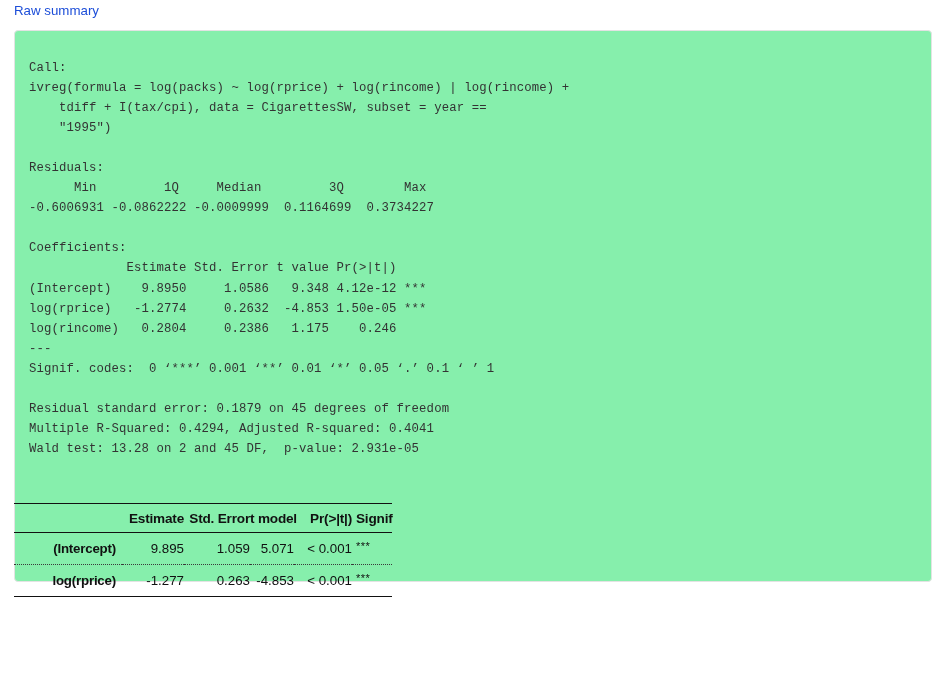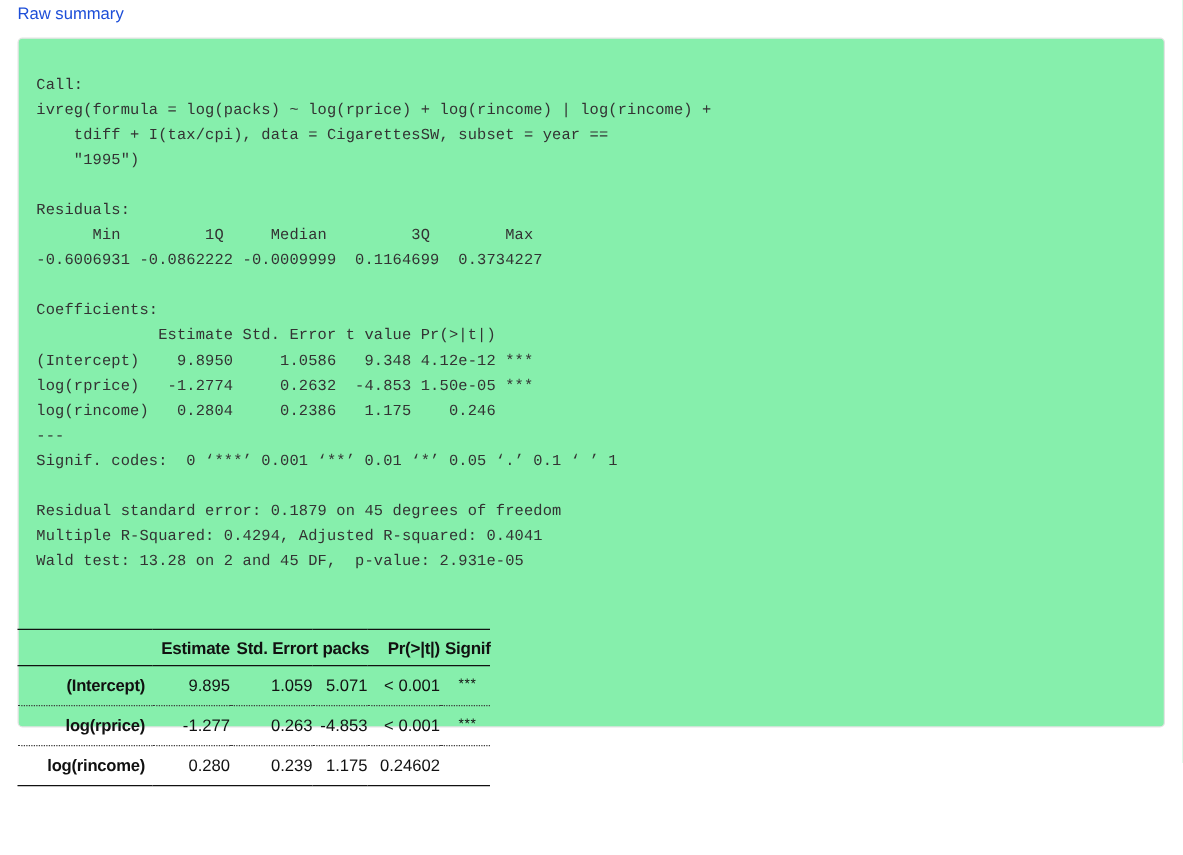--- a/index.html
+++ b/index.html
@@ -97,21 +97,21 @@
     font-size: 13.3px;
   }
   .pretty-table td.c-term {
     font-weight: bold;
     text-align: right;
     padding-right: 6px;
     letter-spacing: -0.2px;
   }
   .pretty-table td.c-signif,
   .pretty-table th.c-signif {
-    text-align: center;
+    text-align: left;
     padding-left: 4px;
   }
   .pretty-table .stars {
     font-size: 11px;
     letter-spacing: 0.5px;
     position: relative;
     top: -3px;
   }
 
   
@@ -160,21 +160,21 @@
         <col class="w-se">
       <col class="w-t">
         <col class="w-p">
         <col class="w-signif">
     </colgroup>
     <thead>
       <tr>
         <th class="c-term"></th>
         <th>Estimate</th>
         <th>Std. Error</th>
-        <th>t packs</th>
+        <th>t model</th>
         <th>Pr(&gt;|t|)</th>
         <th class="c-signif">Signif</th>
       </tr>
     </thead>
     <tbody>
       <tr>
         <td class="c-term">(Intercept)</td>
         <td>9.895</td>
         <td>1.059</td>
         <td>5.071</td>
@@ -182,24 +182,16 @@
         <td class="c-signif"><span class="stars">***</span></td>
       </tr>
       <tr>
         <td class="c-term">log(rprice)</td>
         <td>-1.277</td>
         <td>0.263</td>
         <td>-4.853</td>
         <td>&lt; 0.001</td>
         <td class="c-signif"><span class="stars">***</span></td>
       </tr>
-      <tr>
-        <td class="c-term">log(rincome)</td>
-        <td>0.280</td>
-        <td>0.239</td>
-        <td>1.175</td>
-        <td>0.24602</td>
-        <td class="c-signif"><span class="stars"></span></td>
-      </tr>
     </tbody>
   </table>
 
 </div>
 
 </body></html>

